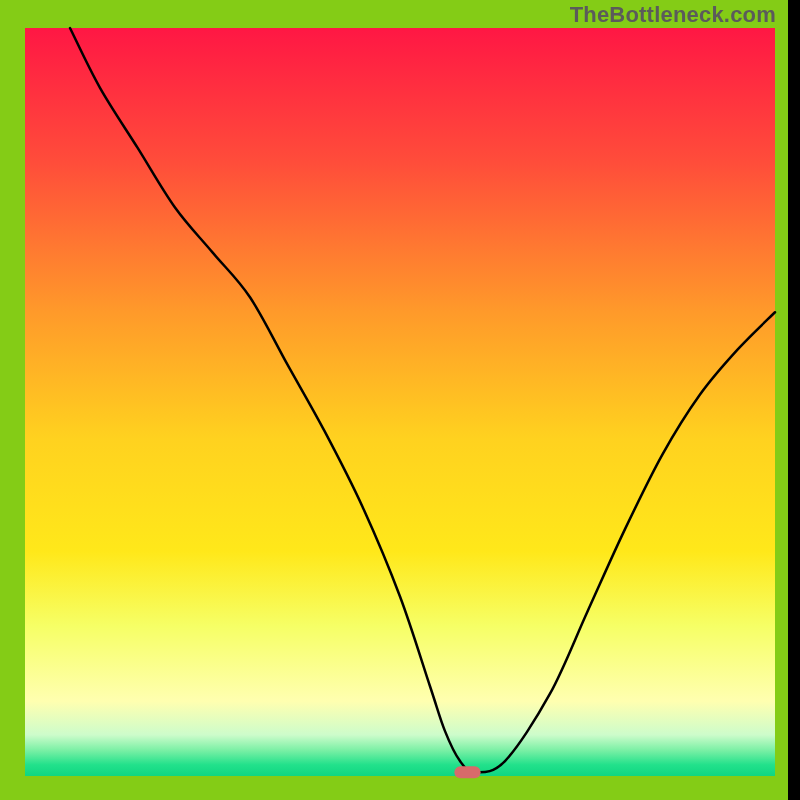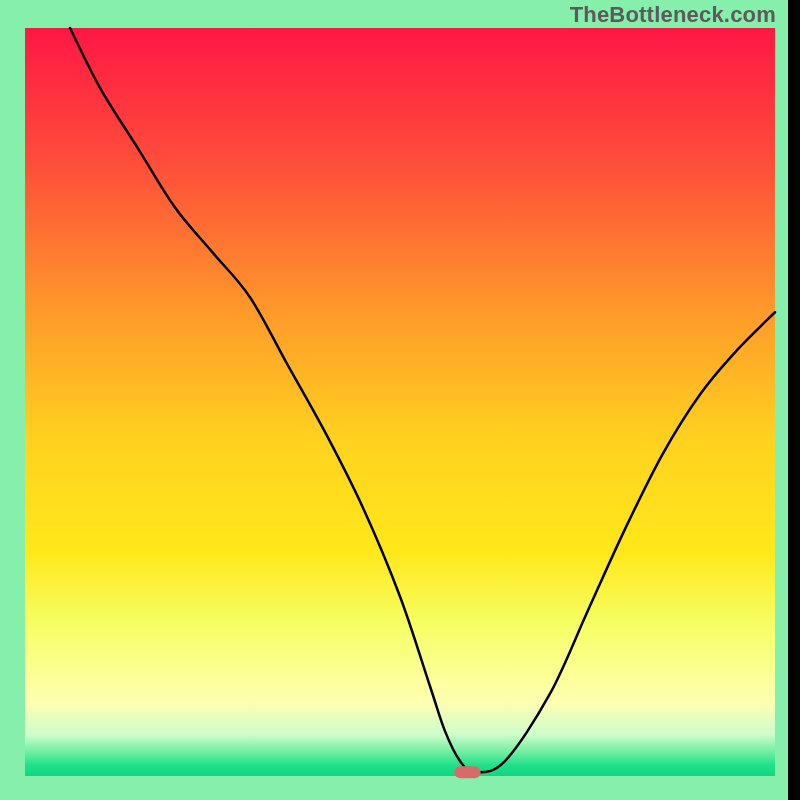--- a/index.html
+++ b/index.html
@@ -8,21 +8,21 @@
     width: 800px;
     height: 800px;
     overflow: hidden;
     background: #000;
     font-family: Arial, Helvetica, sans-serif;
   }
   .frame {
     position: relative;
     width: 788px;
     height: 800px;
-    background: #86efac;
+    background: #84cc16;
   }
   .watermark {
     position: absolute;
     top: 2px;
     right: 12px;
     color: #5b5b5b;
     font-size: 22px;
     font-weight: 600;
     letter-spacing: 0.2px;
     z-index: 10;

